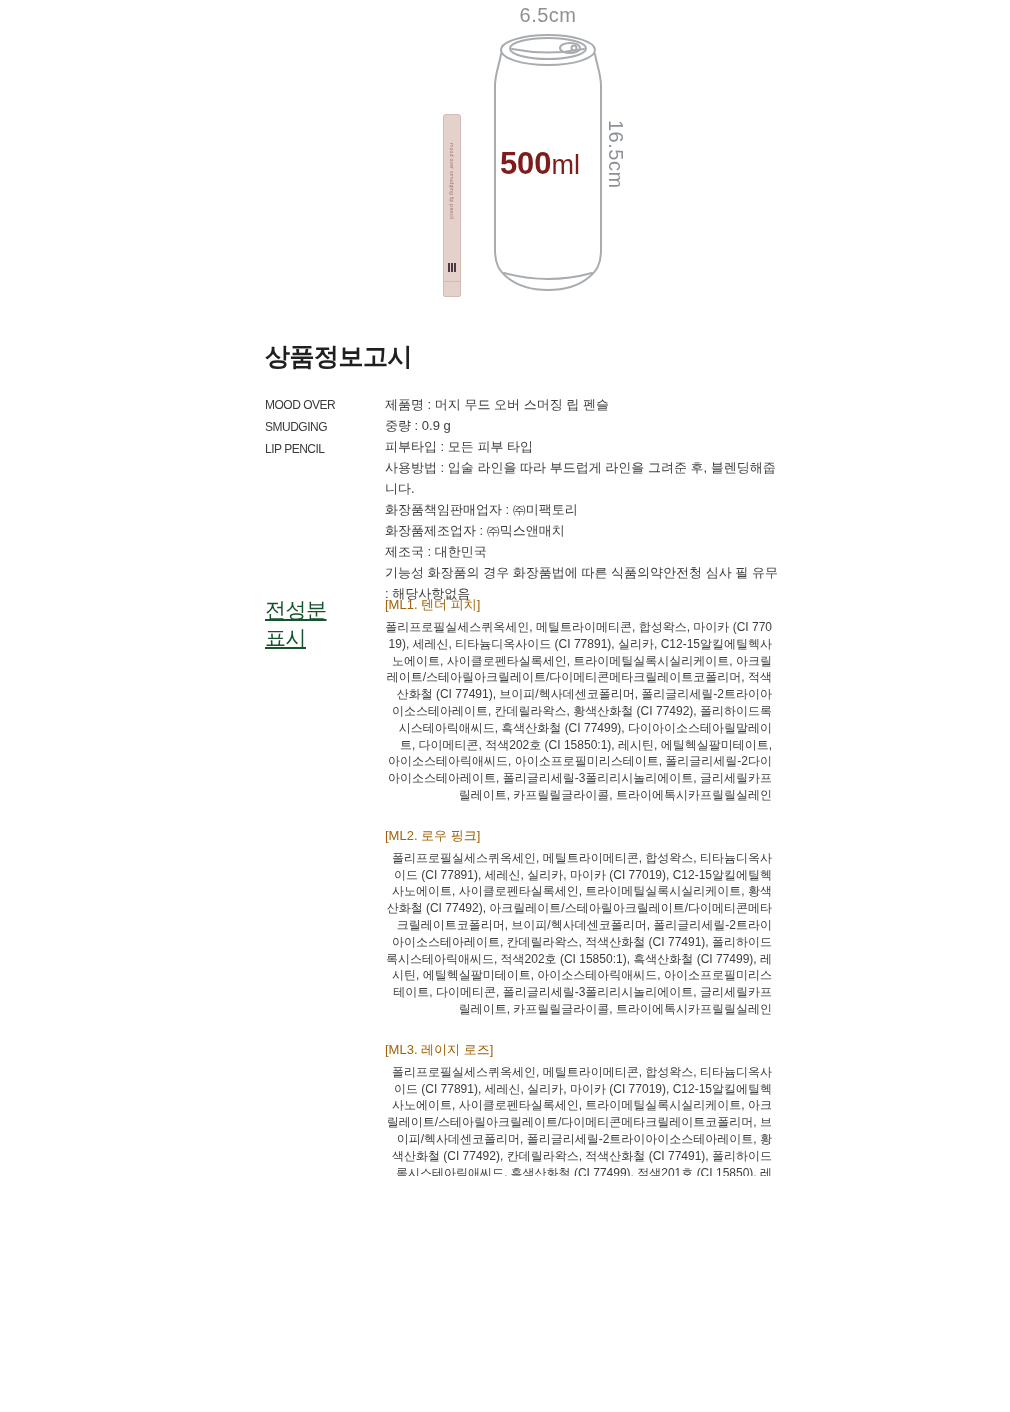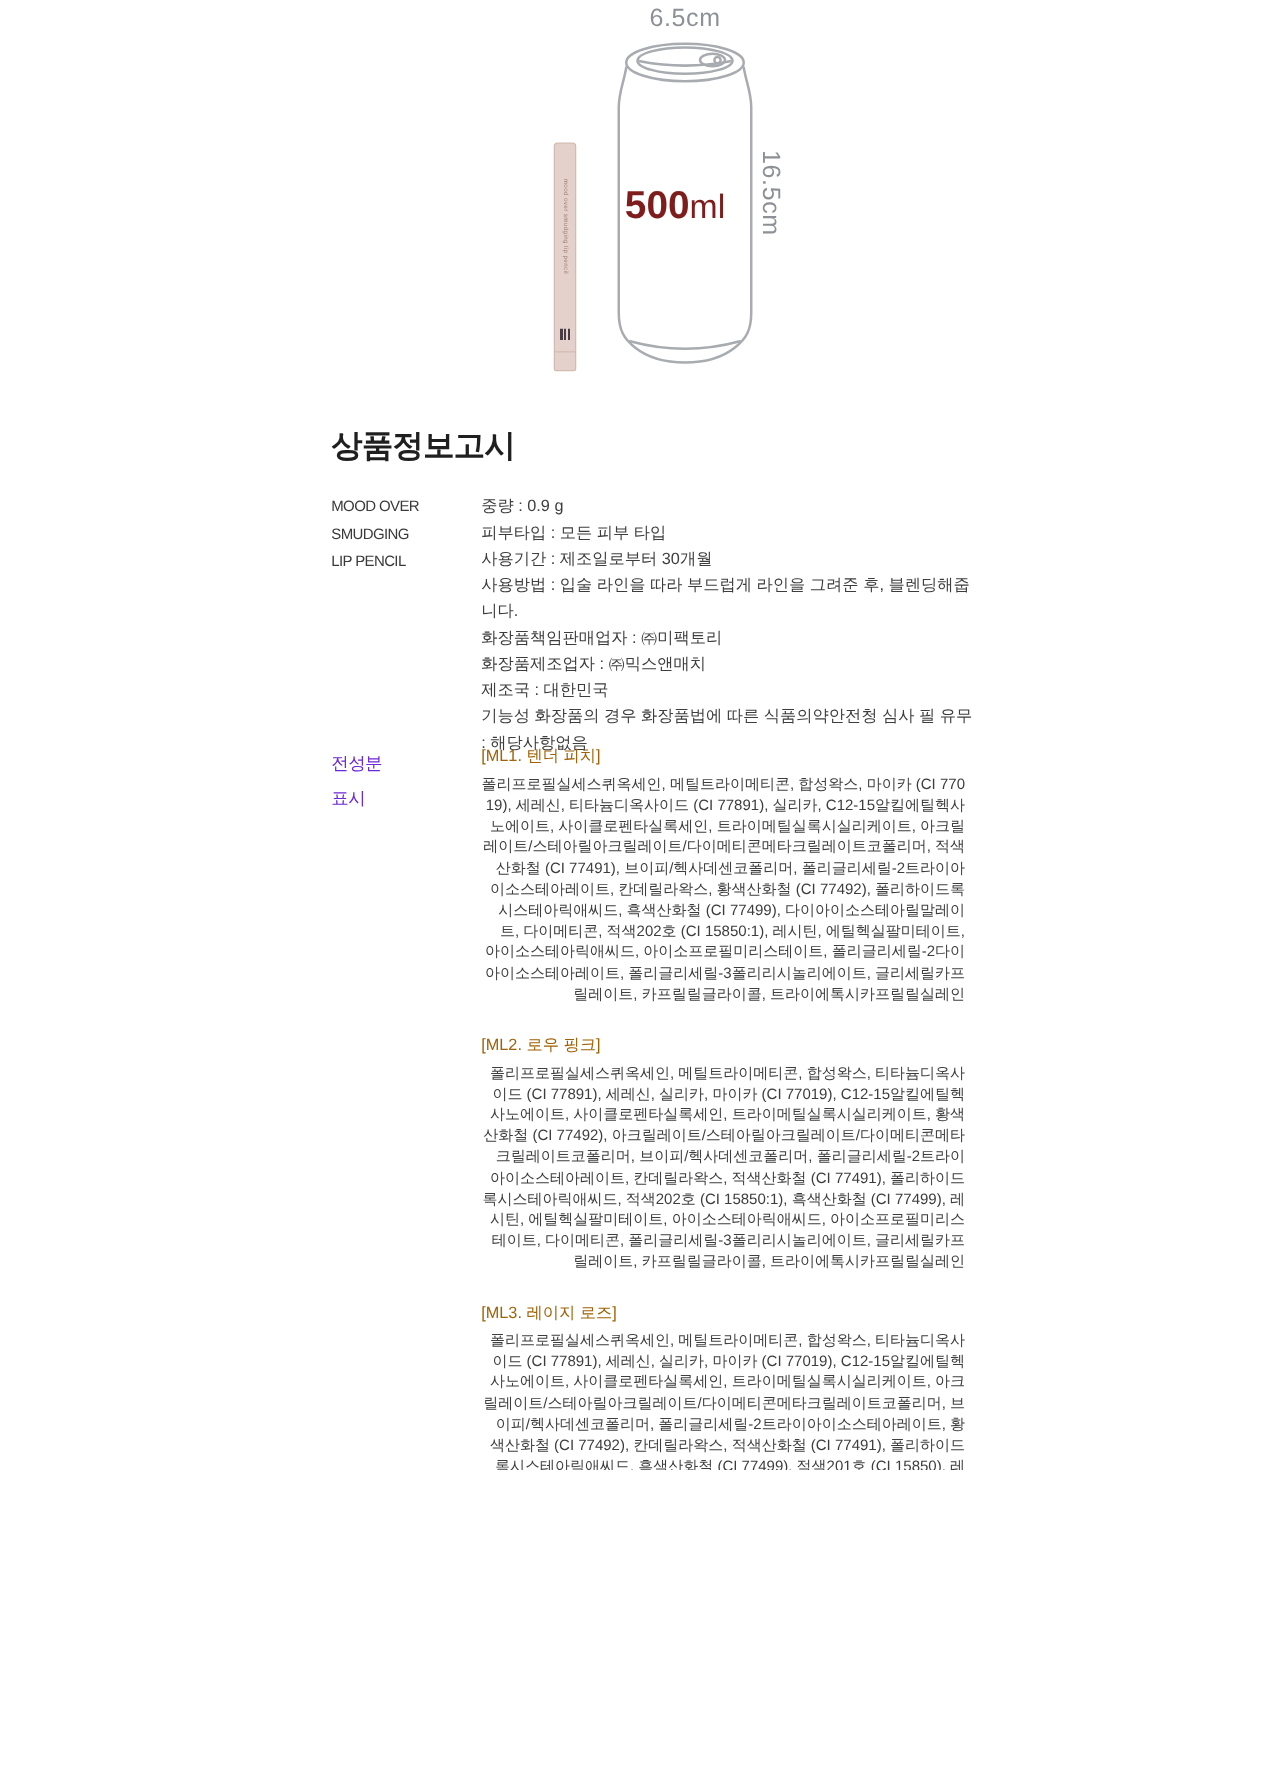--- a/index.html
+++ b/index.html
@@ -44,21 +44,21 @@
     font-size:25px;font-weight:700;color:#1f1f1f;letter-spacing:-.5px;
   }
   .info-section{position:absolute;left:265px;top:394px;display:flex;}
   .info-label{
     width:120px;flex:0 0 120px;font-size:12px;line-height:22px;
     color:#3a3a3a;font-weight:400;letter-spacing:-.5px;
   }
   .info-rows{width:400px;font-size:13px;line-height:21px;color:#3d3d3d;}
   .ing-section{position:absolute;left:265px;top:596px;display:flex;}
   .ing-label{
-    width:120px;flex:0 0 120px;font-size:14px;line-height:28px;color:#6d28d9;letter-spacing:-.5px;
+    width:120px;flex:0 0 120px;font-size:21px;line-height:28px;color:#14532d;letter-spacing:-.5px;text-decoration:underline;
   }
   .ing-groups{width:387px;}
   .ing-group{margin-bottom:23px;}
   .ing-header{font-size:13px;font-weight:400;color:#a16207;margin-bottom:5px;}
   .ing-body{
     font-size:12px;line-height:16.8px;color:#3d3d3d;
     word-break:break-all;text-align:right;
   }
   
   .footer-lines{
@@ -95,23 +95,23 @@
 
   <h1 class="section-title">상품정보고시</h1>
 
   <div class="info-section">
     <div class="info-label">
       <div>MOOD OVER</div>
       <div>SMUDGING</div>
       <div>LIP PENCIL</div>
     </div>
     <div class="info-rows">
+      <div>제품명 : 머지 무드 오버 스머징 립 펜슬</div>
       <div>중량 : 0.9 g</div>
       <div>피부타입 : 모든 피부 타입</div>
-      <div>사용기간 : 제조일로부터 30개월</div>
       <div>사용방법 : 입술 라인을 따라 부드럽게 라인을 그려준 후, 블렌딩해줍니다.</div>
       <div>화장품책임판매업자 : ㈜미팩토리</div>
       <div>화장품제조업자 : ㈜믹스앤매치</div>
       <div>제조국 : 대한민국</div>
       <div>기능성 화장품의 경우 화장품법에 따른 식품의약안전청 심사 필 유무 : 해당사항없음</div>
     </div>
   </div>
 
   <div class="ing-section">
     <div class="ing-label">

